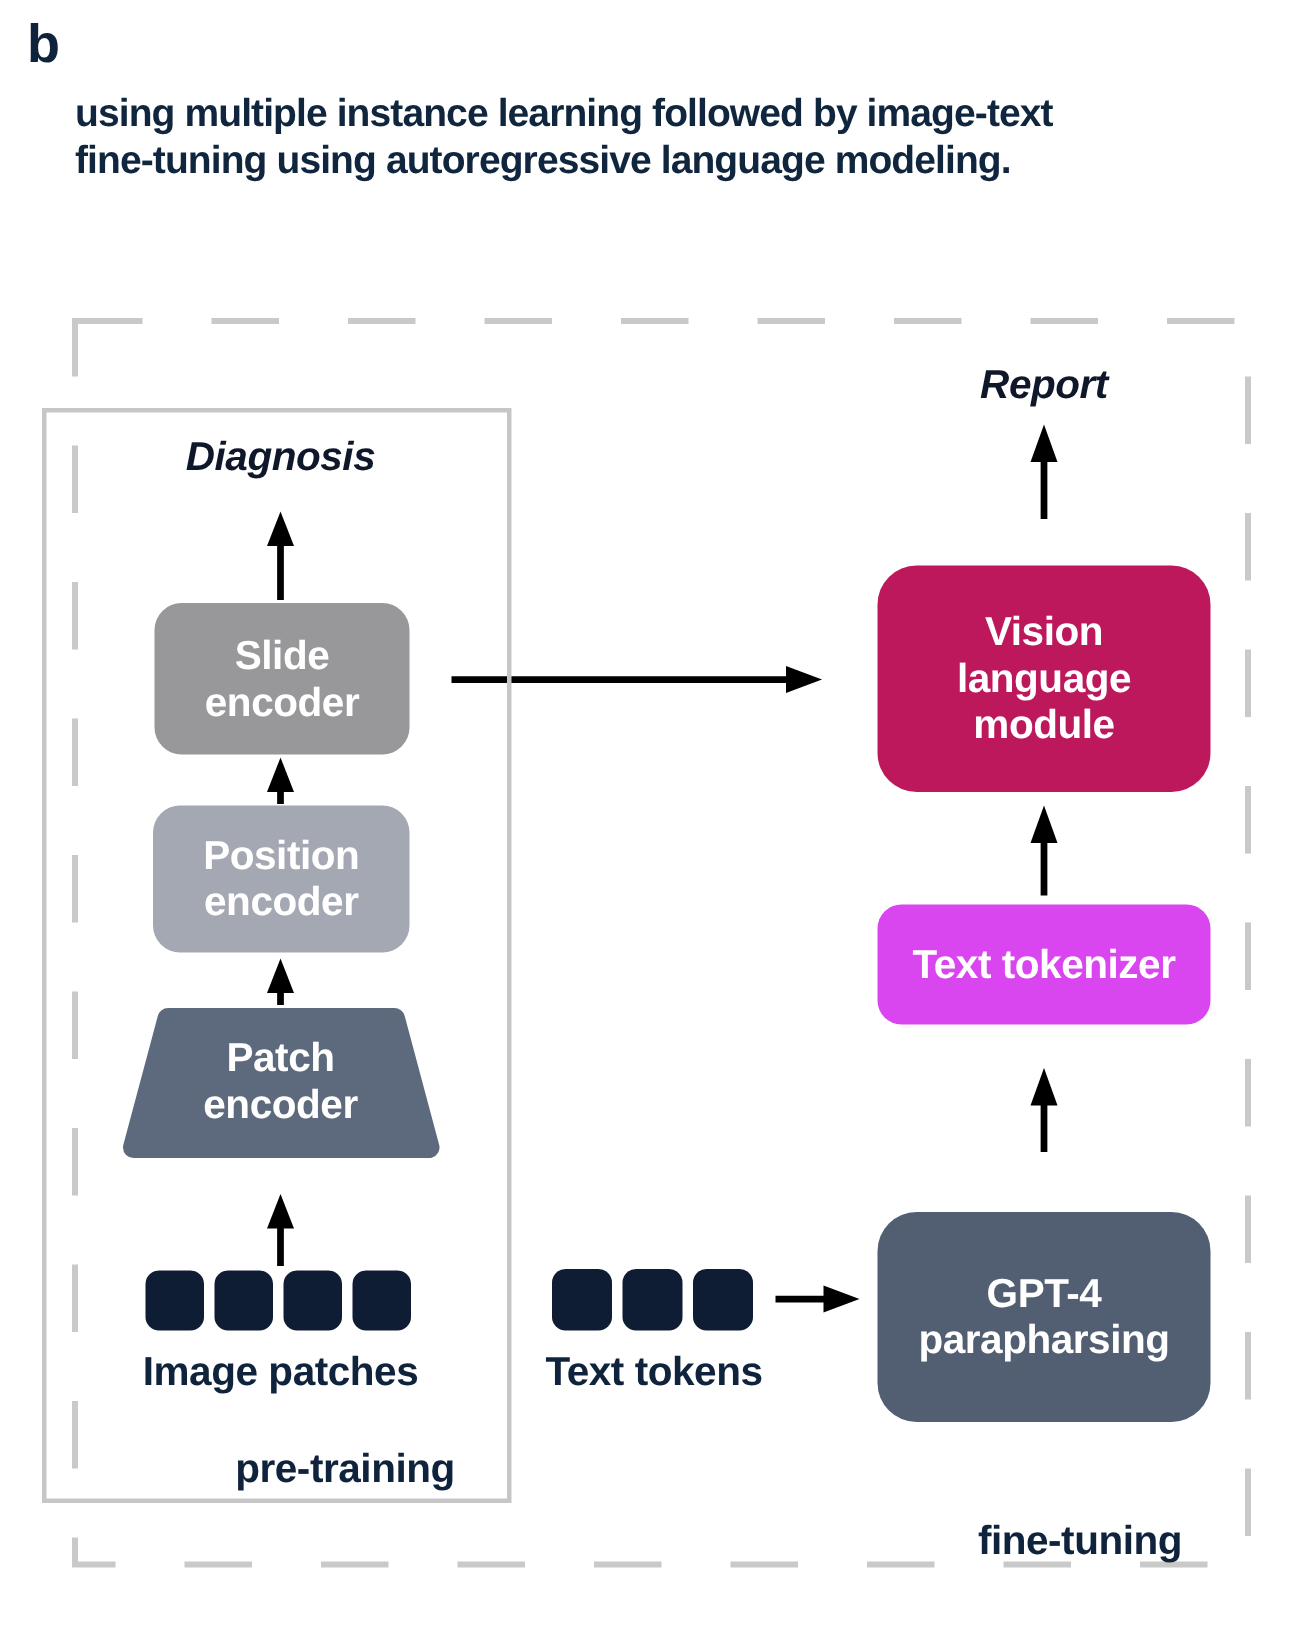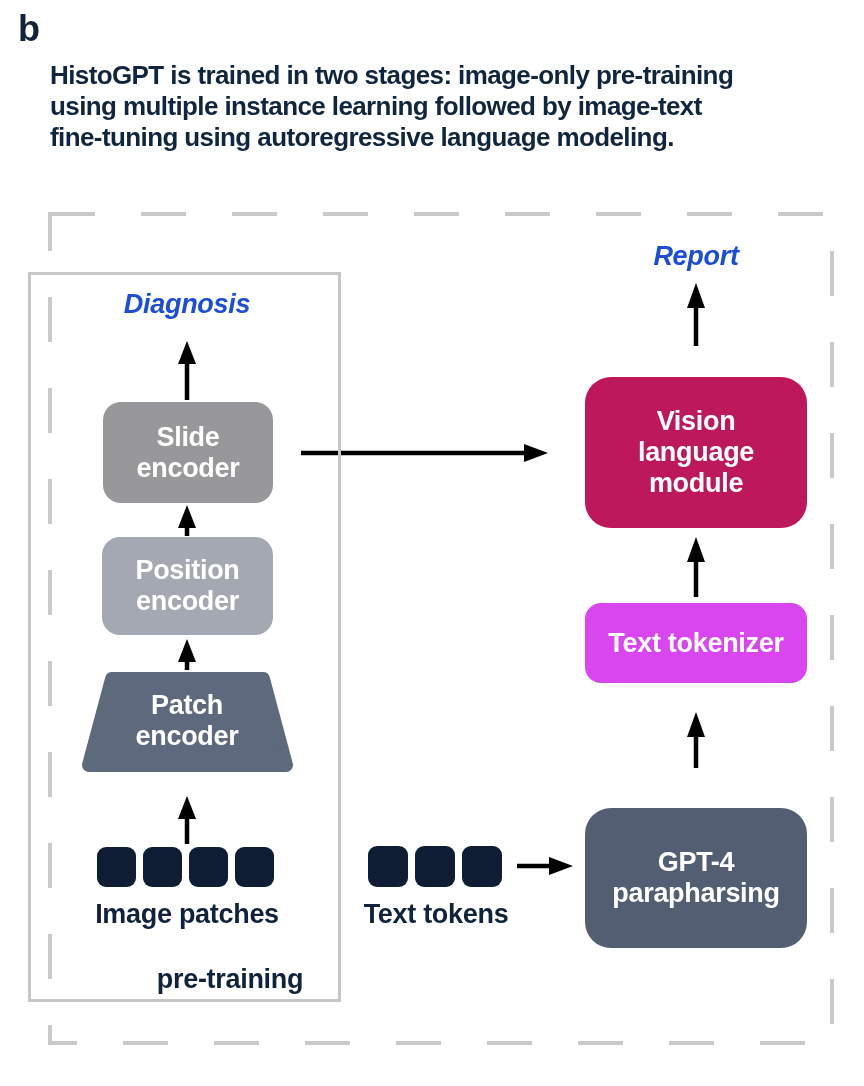--- a/index.html
+++ b/index.html
@@ -14,21 +14,21 @@
   .caption{
     position:absolute;left:50px;top:60px;width:790px;
     font-size:26px;font-weight:bold;line-height:31px;letter-spacing:-0.6px;color:#10263f;
   }
   .inner-box{
     position:absolute;left:28px;top:272px;width:307px;height:724px;
     border:3px solid #c6c6c6;background:transparent;
   }
   .flow-label{
     position:absolute;font-size:27px;font-weight:bold;font-style:italic;
-    color:#1d4ed8;text-align:center;letter-spacing:-0.3px;
+    color:#0f172a;text-align:center;letter-spacing:-0.3px;
   }
   .diagnosis{left:87px;top:289px;width:200px;}
   .report{left:596px;top:241px;width:200px;}
   .node{
     position:absolute;display:flex;align-items:center;justify-content:center;
     color:#ffffff;font-weight:bold;font-size:27px;line-height:31px;text-align:center;
     letter-spacing:-0.3px;
   }
   .node span{display:inline-block;}
   .slide-encoder{left:103px;top:402px;width:170px;height:101px;background:#98989a;border-radius:18px;}
@@ -111,21 +111,20 @@
       <g>
         <line x1="517" y1="866" x2="552" y2="866"></line>
         <polygon points="549,857 549,875 573,866" stroke="none"></polygon>
       </g>
     </g>
   </svg>
 
   <div class="panel-label">b</div>
 
   <div class="caption">
-    <div>HistoGPT is trained in two stages: image-only pre-training</div>
     <div>using multiple instance learning followed by image-text</div>
     <div>fine-tuning using autoregressive language modeling.</div>
   </div>
 
   <div class="inner-box"></div>
 
   <div class="flow-label diagnosis">Diagnosis</div>
   <div class="flow-label report">Report</div>
 
   <div class="node slide-encoder">
@@ -157,14 +156,15 @@
   <div class="squares token-squares">
     <div class="sq"></div>
     <div class="sq"></div>
     <div class="sq"></div>
   </div>
 
   <div class="ground-label image-patches">Image patches</div>
   <div class="ground-label text-tokens">Text tokens</div>
 
   <div class="stage-name pretraining">pre-training</div>
+  <div class="stage-name finetuning">fine-tuning</div>
 
 </div>
 
 </body></html>

